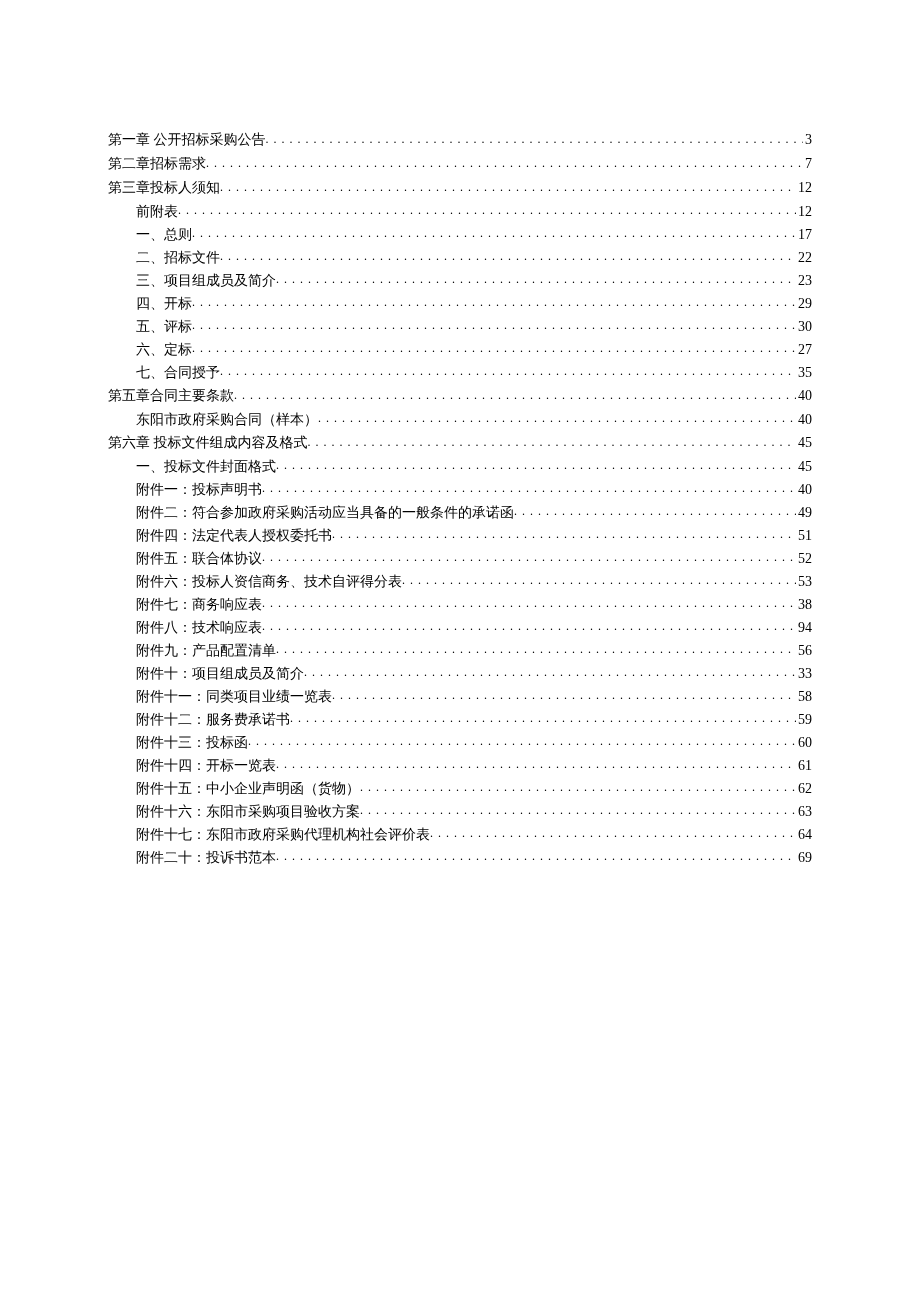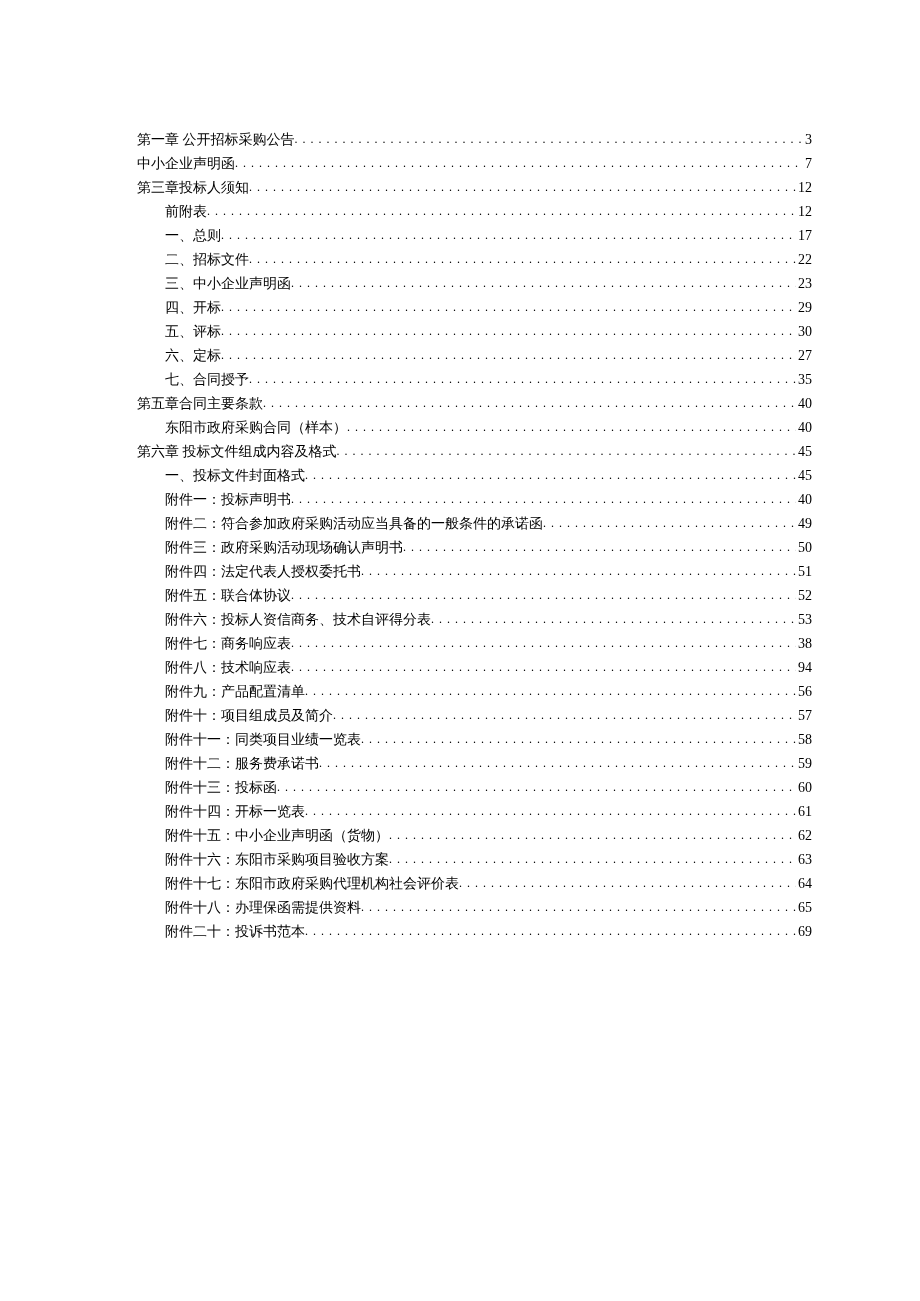--- a/index.html
+++ b/index.html
@@ -11,23 +11,22 @@
     font-size: 14px;
     color: #000;
     padding: 128px 108px 0 108px;
   }
   .toc { width: 100%; }
   .toc-row {
     display: flex;
     align-items: baseline;
     line-height: 23px;
     white-space: nowrap;
-    margin-left: 29px;
-  }
-  .toc-row.indent1 { padding-left: 28px; }
+  }
+  .toc-row.indent1 { padding-left: 28px; align-items: center; }
   .toc-label { flex: 0 0 auto; }
   .toc-dots {
     flex: 1 1 auto;
     overflow: hidden;
     letter-spacing: 1px;
     font-size: 12px;
     position: relative;
     top: -1px;
   }
   .toc-dots::before {
@@ -38,21 +37,21 @@
 </head>
 <body>
 
 <div class="toc" id="toc-container">
     <div class="toc-row">
       <span class="toc-label">第一章 公开招标采购公告</span>
       <span class="toc-dots"></span>
       <span class="toc-page">3</span>
     </div>
     <div class="toc-row">
-      <span class="toc-label">中小企业声明函</span>
+      <span class="toc-label">第二章招标需求</span>
       <span class="toc-dots"></span>
       <span class="toc-page">7</span>
     </div>
     <div class="toc-row">
       <span class="toc-label">第三章投标人须知</span>
       <span class="toc-dots"></span>
       <span class="toc-page">12</span>
     </div>
     <div class="toc-row indent1">
       <span class="toc-label">前附表</span>
@@ -63,21 +62,21 @@
       <span class="toc-label">一、总则</span>
       <span class="toc-dots"></span>
       <span class="toc-page">17</span>
     </div>
     <div class="toc-row indent1">
       <span class="toc-label">二、招标文件</span>
       <span class="toc-dots"></span>
       <span class="toc-page">22</span>
     </div>
     <div class="toc-row indent1">
-      <span class="toc-label">三、中小企业声明函</span>
+      <span class="toc-label">三、项目组成员及简介</span>
       <span class="toc-dots"></span>
       <span class="toc-page">23</span>
     </div>
     <div class="toc-row indent1">
       <span class="toc-label">四、开标</span>
       <span class="toc-dots"></span>
       <span class="toc-page">29</span>
     </div>
     <div class="toc-row indent1">
       <span class="toc-label">五、评标</span>
@@ -118,25 +117,20 @@
       <span class="toc-label">附件一：投标声明书</span>
       <span class="toc-dots"></span>
       <span class="toc-page">40</span>
     </div>
     <div class="toc-row indent1">
       <span class="toc-label">附件二：符合参加政府采购活动应当具备的一般条件的承诺函</span>
       <span class="toc-dots"></span>
       <span class="toc-page">49</span>
     </div>
     <div class="toc-row indent1">
-      <span class="toc-label">附件三：政府采购活动现场确认声明书</span>
-      <span class="toc-dots"></span>
-      <span class="toc-page">50</span>
-    </div>
-    <div class="toc-row indent1">
       <span class="toc-label">附件四：法定代表人授权委托书</span>
       <span class="toc-dots"></span>
       <span class="toc-page">51</span>
     </div>
     <div class="toc-row indent1">
       <span class="toc-label">附件五：联合体协议</span>
       <span class="toc-dots"></span>
       <span class="toc-page">52</span>
     </div>
     <div class="toc-row indent1">
@@ -155,21 +149,21 @@
       <span class="toc-page">94</span>
     </div>
     <div class="toc-row indent1">
       <span class="toc-label">附件九：产品配置清单</span>
       <span class="toc-dots"></span>
       <span class="toc-page">56</span>
     </div>
     <div class="toc-row indent1">
       <span class="toc-label">附件十：项目组成员及简介</span>
       <span class="toc-dots"></span>
-      <span class="toc-page">57</span>
+      <span class="toc-page">33</span>
     </div>
     <div class="toc-row indent1">
       <span class="toc-label">附件十一：同类项目业绩一览表</span>
       <span class="toc-dots"></span>
       <span class="toc-page">58</span>
     </div>
     <div class="toc-row indent1">
       <span class="toc-label">附件十二：服务费承诺书</span>
       <span class="toc-dots"></span>
       <span class="toc-page">59</span>
@@ -191,24 +185,19 @@
     </div>
     <div class="toc-row indent1">
       <span class="toc-label">附件十六：东阳市采购项目验收方案</span>
       <span class="toc-dots"></span>
       <span class="toc-page">63</span>
     </div>
     <div class="toc-row indent1">
       <span class="toc-label">附件十七：东阳市政府采购代理机构社会评价表</span>
       <span class="toc-dots"></span>
       <span class="toc-page">64</span>
-    </div>
-    <div class="toc-row indent1">
-      <span class="toc-label">附件十八：办理保函需提供资料</span>
-      <span class="toc-dots"></span>
-      <span class="toc-page">65</span>
     </div>
     <div class="toc-row indent1">
       <span class="toc-label">附件二十：投诉书范本</span>
       <span class="toc-dots"></span>
       <span class="toc-page">69</span>
     </div>
   </div>
 
 </body></html>

